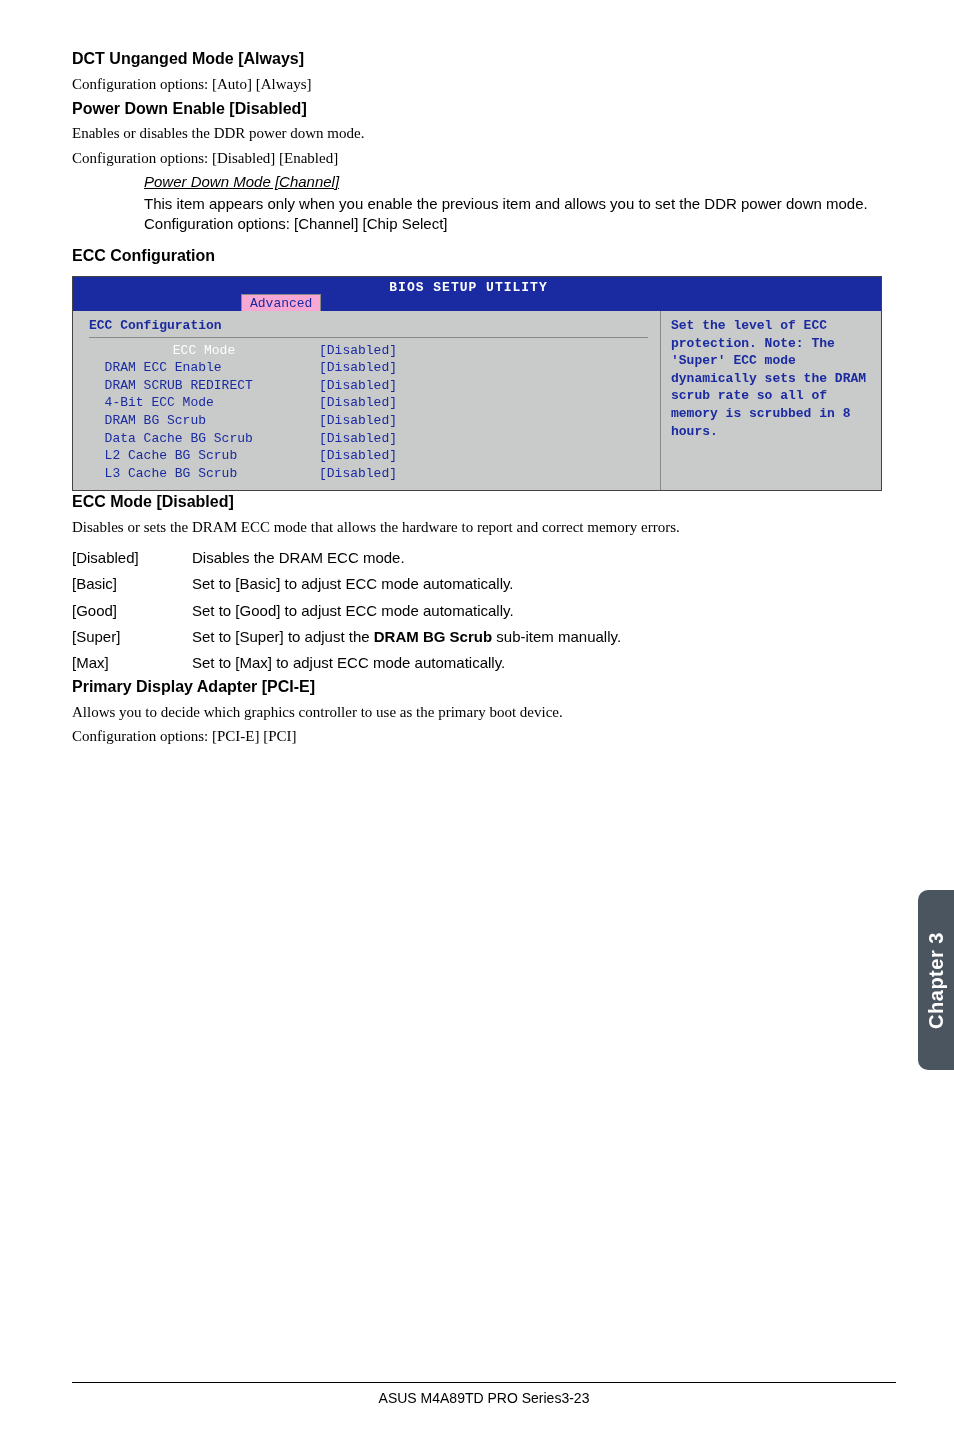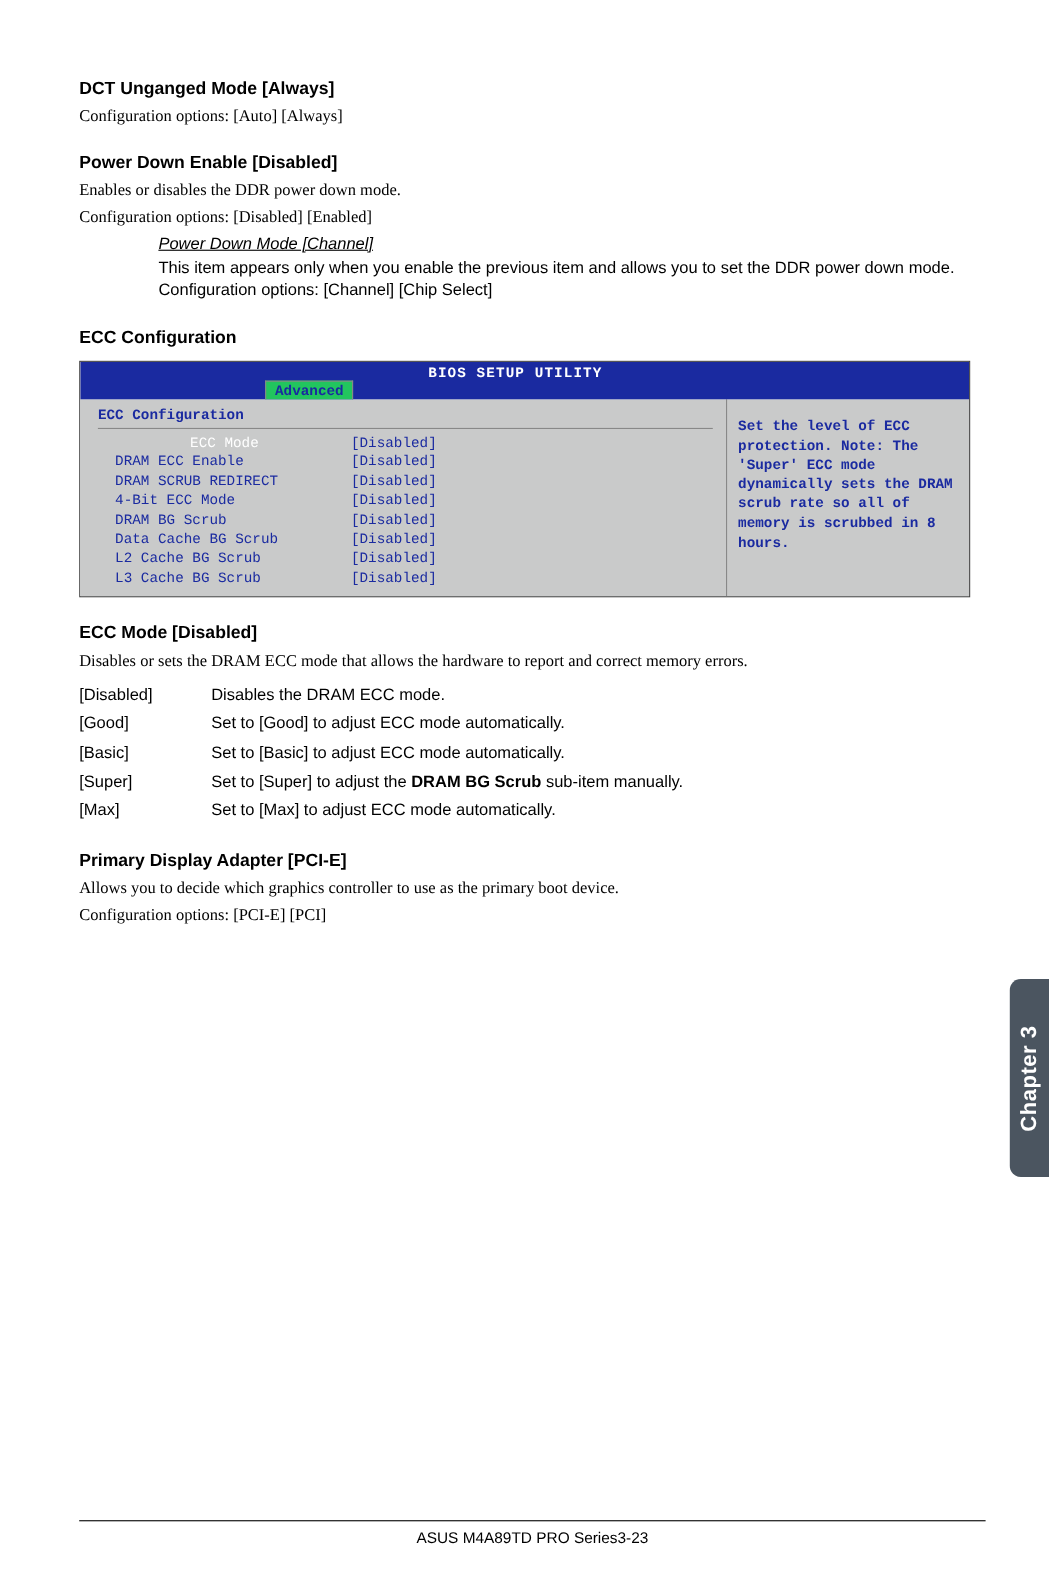--- a/index.html
+++ b/index.html
@@ -10,21 +10,20 @@
     background: #fff;
     color: #000;
     position: relative;
     padding: 48px 72px 0 72px;
     font-size: 15px;
     line-height: 1.35;
   }
   h3.section {
     font-size: 16px;
     font-weight: bold;
-    margin-top: 22px;
     margin-bottom: 4px;
   }
   .body-text {
     font-size: 15px;
     margin-bottom: 4px;
     font-family: Liberation Serif, serif;
   }
   .sub-block {
     margin-left: 72px;
     margin-top: 4px;
@@ -57,42 +56,42 @@
     top: 2px;
     left: 0; right: 17px;
     text-align: center;
     font-weight: bold;
     letter-spacing: 1px;
   }
   .bios-tab {
     position: absolute;
     left: 168px;
     bottom: 0;
-    background: #22c55e;
+    background: #f9a8d4;
     color: #1a2aa0;
     padding: 0 8px;
     border-top: 1px solid #888;
     border-left: 1px solid #888;
     border-right: 1px solid #888;
-    font-weight: bold;
+    font-weight: normal;
     height: 17px;
     line-height: 17px;
   }
   .bios-body {
     display: flex;
     background: #c9caca;
   }
   .bios-left {
     flex: 1;
     padding: 6px 12px 8px 16px;
     border-right: 1px solid #888;
   }
   .bios-right {
     width: 220px;
-    padding: 16px 10px 8px 10px;
+    padding: 6px 10px 8px 10px;
     color: #1a2aa0;
     font-weight: bold;
   }
   .bios-left-heading {
     color: #1a2aa0;
     font-weight: bold;
     margin-bottom: 2px;
   }
   .bios-hr {
     border: none;
@@ -227,26 +226,26 @@
 
 <h3 class="section">ECC Mode [Disabled]</h3>
 <p class="body-text">Disables or sets the DRAM ECC mode that allows the hardware to report and correct memory errors.</p>
 <table class="opts">
     <tbody id="opts-body">
       <tr>
         <td class="key">[Disabled]</td>
         <td>Disables the DRAM ECC mode.</td>
       </tr>
       <tr>
+        <td class="key">[Basic]</td>
+        <td>Set to [Basic] to adjust ECC mode automatically.</td>
+      </tr>
+      <tr>
         <td class="key">[Good]</td>
         <td>Set to [Good] to adjust ECC mode automatically.</td>
-      </tr>
-      <tr>
-        <td class="key">[Basic]</td>
-        <td>Set to [Basic] to adjust ECC mode automatically.</td>
       </tr>
       <tr>
         <td class="key">[Super]</td>
         <td><span>Set to [Super] to adjust the </span><b>DRAM BG Scrub</b><span> sub-item manually.</span></td>
       </tr>
       <tr>
         <td class="key">[Max]</td>
         <td>Set to [Max] to adjust ECC mode automatically.</td>
       </tr>
     </tbody>

